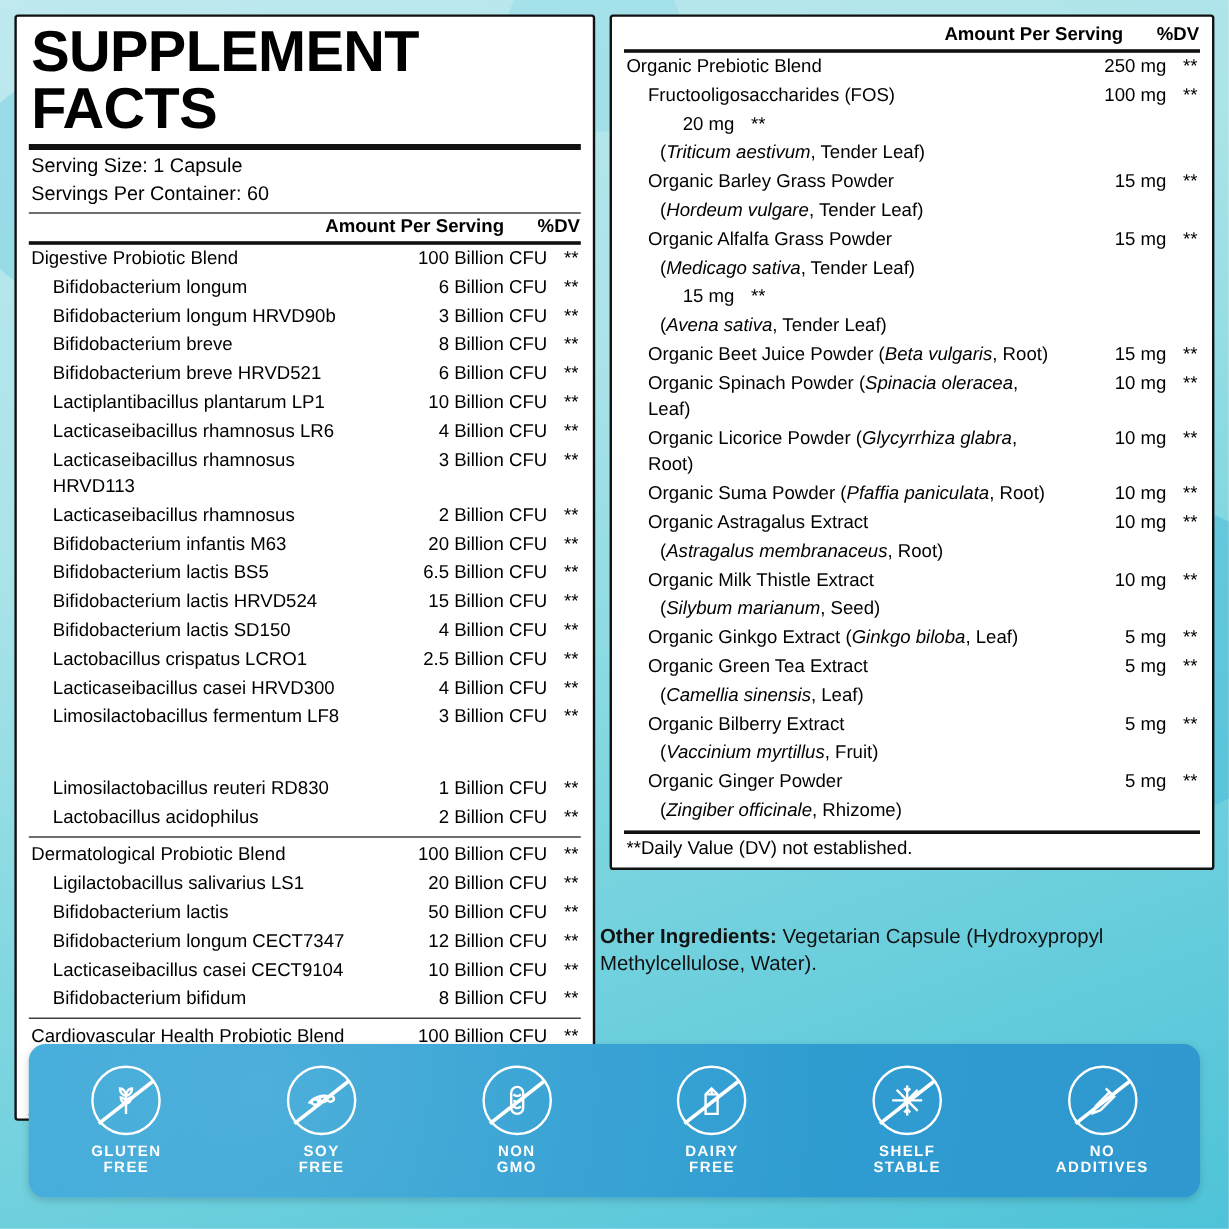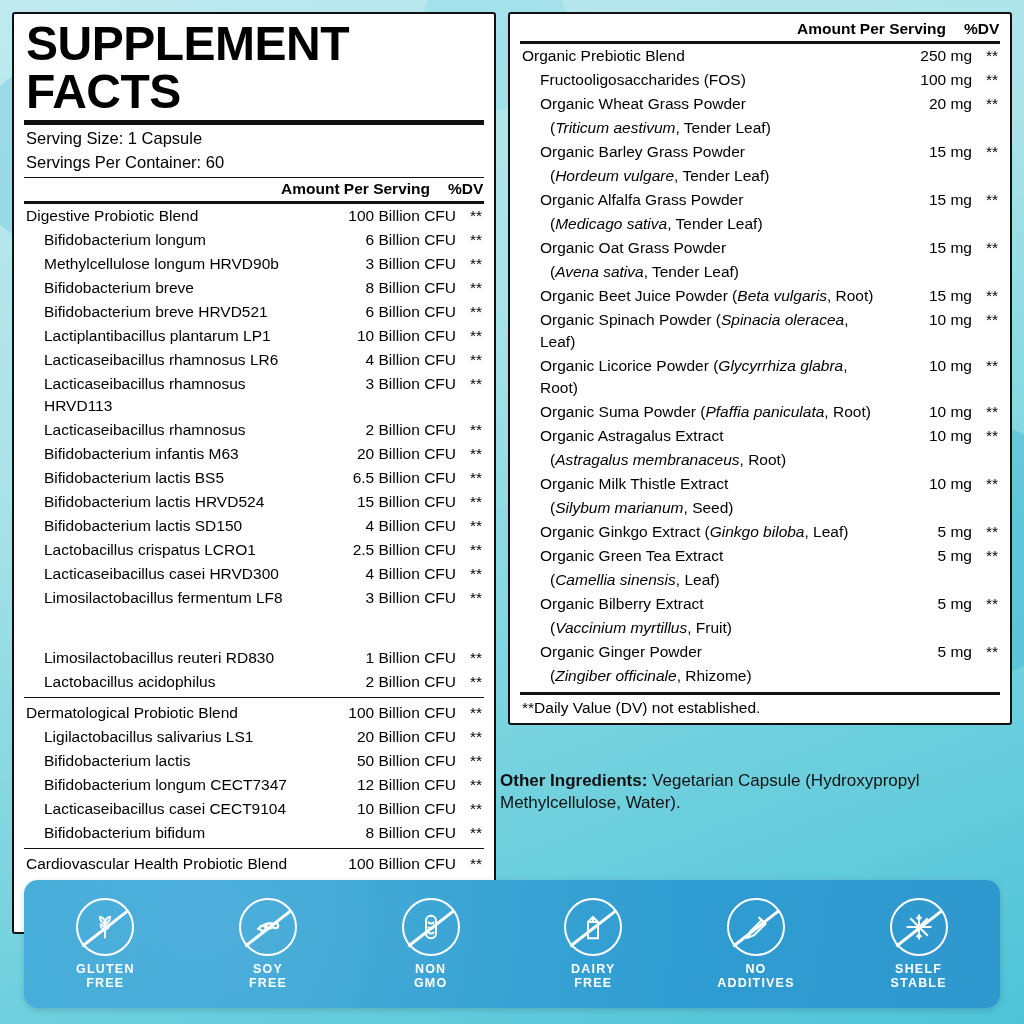--- a/index.html
+++ b/index.html
@@ -42,21 +42,21 @@
     padding:6px 12px 2px 12px;
     line-height:1;
   }
   .title-rule { height:5px; background:#111; margin:2px 10px 0 10px; }
   .serving { padding:3px 12px 0 12px; font-size:16.5px; line-height:1.25; }
   .thin-rule { height:1px; background:#111; margin:5px 10px 0 10px; }
   .hdr-row {
     display:flex; justify-content:flex-end; align-items:baseline;
     padding:2px 12px 3px 12px; font-size:15.5px; font-weight:bold;
   }
-  .hdr-aps { margin-right:18px; }
+  .hdr-aps { margin-right:28px; }
   .hdr-dv { width:34px; text-align:right; }
   .med-rule { height:3px; background:#111; margin:0 10px; }
   .tbl { padding:0 12px 0 12px; }
   .row {
     display:flex; align-items:baseline; font-size:15.5px; line-height:1.42;
     padding:1px 0 1px 0;
   }
   .row .nm { flex:1 1 auto; padding-right:6px; }
   .row .amt { flex:0 0 auto; text-align:right; white-space:nowrap; }
   .row .dv { flex:0 0 26px; text-align:right; }
@@ -68,21 +68,21 @@
   .bottom-rule { height:2px; background:#111; margin:4px 10px 0 10px; }
   .footnote { font-size:15.5px; padding:4px 12px 6px 12px; }
   .other {
     position:absolute; left:500px; top:770px; width:495px;
     font-size:17px; line-height:1.28; color:#111;
   }
   .other b { font-weight:bold; }
 
   
   #badges {
-    position:absolute; left:24px; right:24px; bottom:16px; height:128px;
+    position:absolute; left:24px; right:24px; bottom:26px; height:128px;
     border-radius:14px;
     background:linear-gradient(100deg,#3aa8d8 0%, #2f9fd2 45%, #2f98cf 100%);
     display:flex; align-items:center; justify-content:space-around;
     box-shadow:0 2px 6px rgba(0,0,0,.15);
     overflow:hidden;
   }
   #badges:before {
     content:""; position:absolute; left:0; top:0; right:0; bottom:0;
     background:radial-gradient(circle at 20% 30%, rgba(255,255,255,.12), transparent 60%);
   }
@@ -128,21 +128,21 @@
         <div class="nm">Digestive Probiotic Blend</div>
         <div class="amt" style="min-width: 150px;">100 Billion CFU</div>
         <div class="dv">**</div>
       </div>
       <div class="row sub">
         <div class="nm">Bifidobacterium longum</div>
         <div class="amt" style="min-width: 150px;">6 Billion CFU</div>
         <div class="dv">**</div>
       </div>
       <div class="row sub">
-        <div class="nm">Methylcellulose longum HRVD90b</div>
+        <div class="nm">Bifidobacterium longum HRVD90b</div>
         <div class="amt" style="min-width: 150px;">3 Billion CFU</div>
         <div class="dv">**</div>
       </div>
       <div class="row sub">
         <div class="nm">Bifidobacterium breve</div>
         <div class="amt" style="min-width: 150px;">8 Billion CFU</div>
         <div class="dv">**</div>
       </div>
       <div class="row sub">
         <div class="nm">Bifidobacterium breve HRVD521</div>
@@ -275,21 +275,20 @@
         <div class="nm">Organic Prebiotic Blend</div>
         <div class="amt" style="min-width: 90px;">250 mg</div>
         <div class="dv">**</div>
       </div>
       <div class="row sub">
         <div class="nm">Fructooligosaccharides (FOS)</div>
         <div class="amt" style="min-width: 90px;">100 mg</div>
         <div class="dv">**</div>
       </div>
       <div class="row sub">
-        <div class="nm">Organic Wheat Grass Powder</div>
         <div class="amt" style="min-width: 90px;">20 mg</div>
         <div class="dv">**</div>
       </div>
       <div class="row cont">
         <div class="nm">(<span class="ital">Triticum aestivum</span>, Tender Leaf)</div>
         <div class="amt" style="min-width: 130px;"></div>
         <div class="dv"></div>
       </div>
       <div class="row sub">
         <div class="nm">Organic Barley Grass Powder</div>
@@ -305,21 +304,20 @@
         <div class="nm">Organic Alfalfa Grass Powder</div>
         <div class="amt" style="min-width: 90px;">15 mg</div>
         <div class="dv">**</div>
       </div>
       <div class="row cont">
         <div class="nm">(<span class="ital">Medicago sativa</span>, Tender Leaf)</div>
         <div class="amt" style="min-width: 130px;"></div>
         <div class="dv"></div>
       </div>
       <div class="row sub">
-        <div class="nm">Organic Oat Grass Powder</div>
         <div class="amt" style="min-width: 90px;">15 mg</div>
         <div class="dv">**</div>
       </div>
       <div class="row cont">
         <div class="nm">(<span class="ital">Avena sativa</span>, Tender Leaf)</div>
         <div class="amt" style="min-width: 130px;"></div>
         <div class="dv"></div>
       </div>
       <div class="row sub">
         <div class="nm">Organic Beet Juice Powder (<span class="ital">Beta vulgaris</span>, Root)</div>
@@ -446,28 +444,28 @@
           <path d="M8 8l4-4 4 4v13H8z"></path>
           <path d="M8 8h8"></path>
           <path d="M12 4v4"></path>
         </svg>
       </div>
       <div class="lbl">DAIRY<br>FREE</div>
     </div>
     <div class="badge">
       <div class="ring">
         <svg width="30" height="30" viewBox="0 0 24 24" fill="none" stroke="#fff" stroke-width="1.6">
+          <path d="M12 2v20M2 12h20M5 5l14 14M19 5L5 19"></path>
+          <path d="M12 6l-2-2M12 6l2-2M12 18l-2 2M12 18l2 2"></path>
+        </svg>
+      </div>
+      <div class="lbl">SHELF<br>STABLE</div>
+    </div>
+    <div class="badge">
+      <div class="ring">
+        <svg width="30" height="30" viewBox="0 0 24 24" fill="none" stroke="#fff" stroke-width="1.6">
           <path d="M14 4l6 6"></path>
           <path d="M16.5 6.5l-9 9-2 5 5-2 9-9z"></path>
         </svg>
       </div>
       <div class="lbl">NO<br>ADDITIVES</div>
     </div>
-    <div class="badge">
-      <div class="ring">
-        <svg width="30" height="30" viewBox="0 0 24 24" fill="none" stroke="#fff" stroke-width="1.6">
-          <path d="M12 2v20M2 12h20M5 5l14 14M19 5L5 19"></path>
-          <path d="M12 6l-2-2M12 6l2-2M12 18l-2 2M12 18l2 2"></path>
-        </svg>
-      </div>
-      <div class="lbl">SHELF<br>STABLE</div>
-    </div>
   </div>
 
 </body></html>

